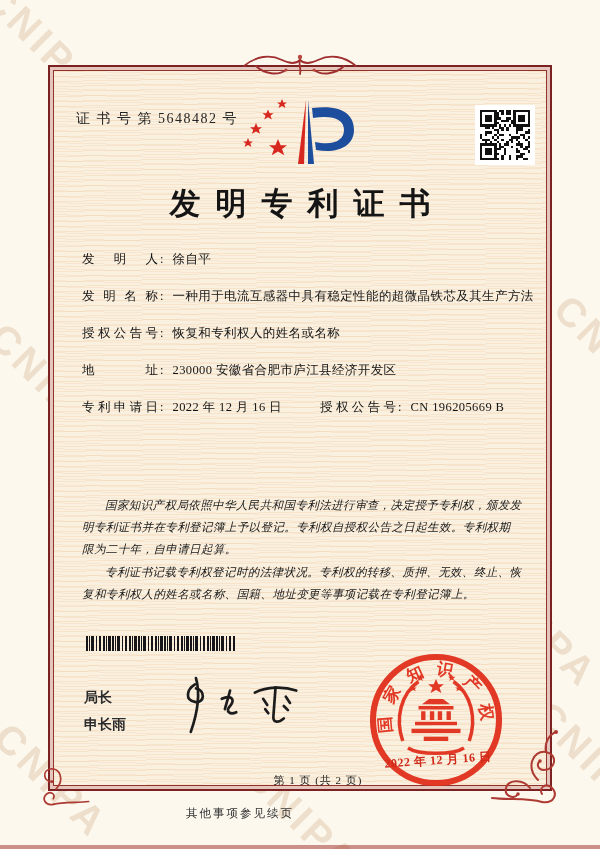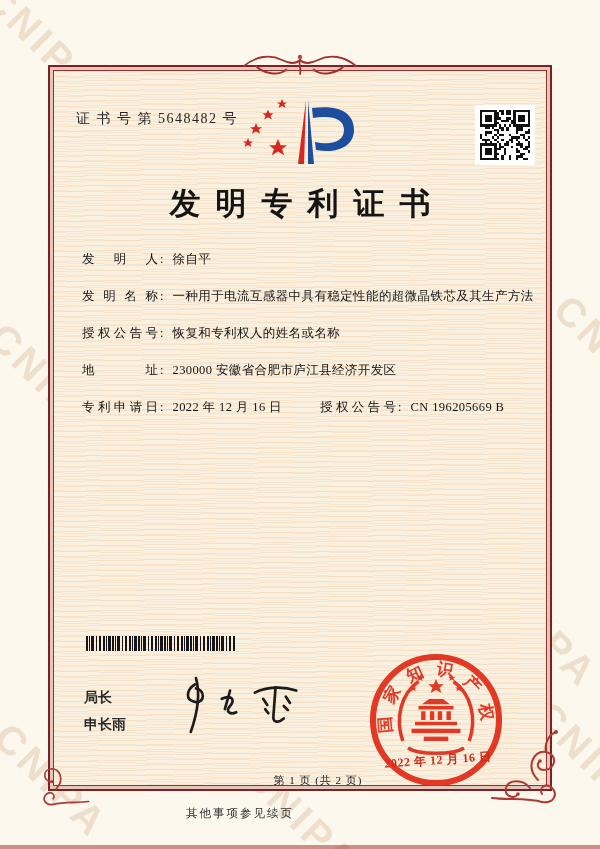--- a/index.html
+++ b/index.html
@@ -649,20 +649,22 @@
   </div>
   <div class="frow">
     <span class="flabel">地址</span><span class="colon"></span><span class="fvalue">230000 安徽省合肥市庐江县经济开发区</span>
   </div>
   <div class="frow">
     <span class="flabel">专利申请日</span><span class="colon"></span><span class="fvalue">2022 年 12 月 16 日</span><span class="flabel pair2">授权公告号</span><span class="colon"></span><span class="fvalue">CN 196205669 B</span>
   </div>
 </div>
 
 <div class="paras">
+  <p>国家知识产权局依照中华人民共和国专利法进行审查，决定授予专利权，颁发发明专利证书并在专利登记簿上予以登记。专利权自授权公告之日起生效。专利权期限为二十年，自申请日起算。</p>
+  <p>专利证书记载专利权登记时的法律状况。专利权的转移、质押、无效、终止、恢复和专利权人的姓名或名称、国籍、地址变更等事项记载在专利登记簿上。</p>
 </div>
 
 <div class="barcode">
     <div class="bar" style="width: 2px; margin-right: 1px;"></div>
     <div class="bar" style="width: 1px; margin-right: 1px;"></div>
     <div class="bar" style="width: 3px; margin-right: 2px;"></div>
     <div class="bar" style="width: 1px; margin-right: 2px;"></div>
     <div class="bar" style="width: 2px; margin-right: 2px;"></div>
     <div class="bar" style="width: 2px; margin-right: 1px;"></div>
     <div class="bar" style="width: 1px; margin-right: 1px;"></div>

